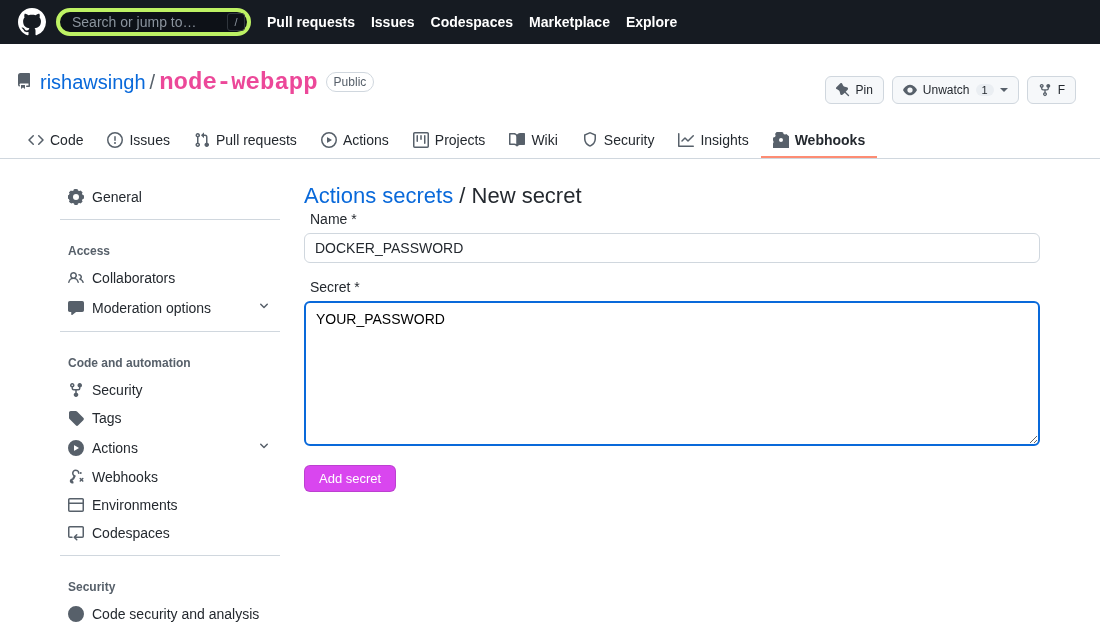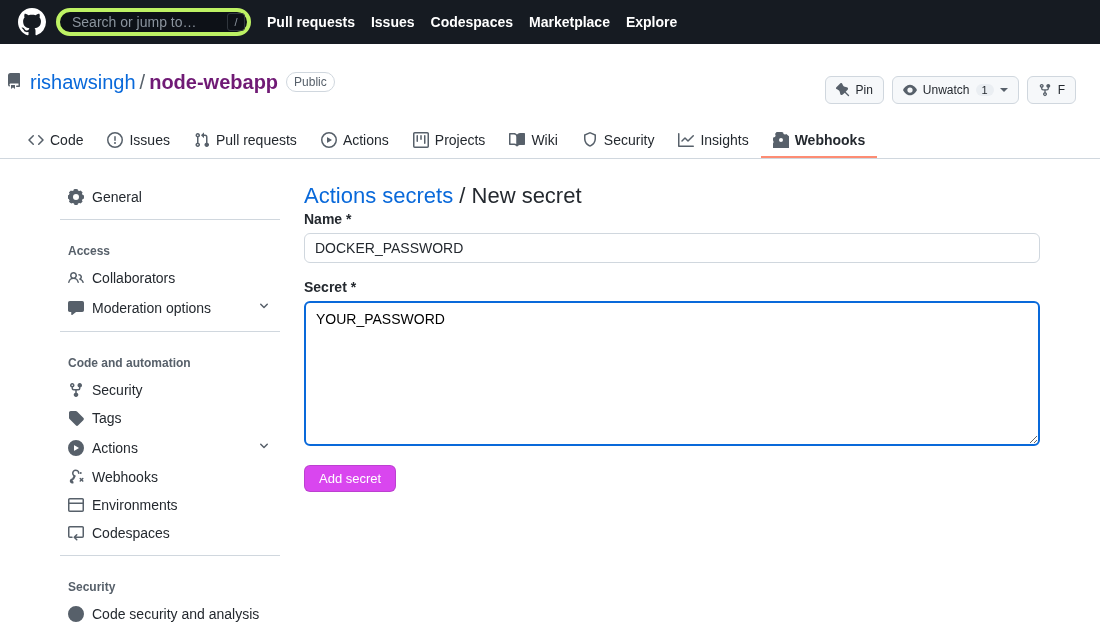--- a/index.html
+++ b/index.html
@@ -7,46 +7,46 @@
 a{text-decoration:none;}
 .topbar{background:#161b22;height:44px;display:flex;align-items:center;padding:0 16px;color:#fff;}
 .logo{width:32px;height:32px;display:flex;align-items:center;justify-content:center;}
 .logo svg{fill:#fff;}
 .search-wrap{margin-left:8px;position:relative;}
 .search-input{width:195px;height:28px;background:#0d1117;border:4px solid #bef264;border-radius:14px;padding:0 12px;color:#c9d1d9;font-size:14px;}
 .search-input::placeholder{color:#8b949e;}
 .search-slash{position:absolute;right:6px;top:5px;width:18px;height:18px;border:1px solid #30363d;border-radius:3px;display:flex;align-items:center;justify-content:center;font-size:11px;color:#8b949e;}
 .topnav{display:flex;gap:16px;margin-left:16px;}
 .topnav a{color:#fff;font-weight:600;font-size:14px;}
-.repohead{padding:16px 24px 0 6px;}
+.repohead{padding:16px 24px 0 16px;}
 .repohead-row{display:flex;align-items:center;}
 .repo-icon{margin-right:8px;color:#57606a;}
 .repo-owner{color:#0969da;font-size:20px;}
 .repo-sep{color:#57606a;margin:0 4px;font-size:20px;}
-.repo-name{color:#701a75;font-size:20px;font-weight:600;}
+.repo-name{color:#ec4899;font-size:24px;font-weight:600;font-family:Liberation Mono, monospace;}
 .repo-vis{margin-left:8px;border:1px solid #d0d7de;border-radius:2em;padding:0 7px;font-size:12px;color:#57606a;line-height:18px;}
 .repo-actions{margin-left:auto;display:flex;gap:8px;margin-top:16px;}
 .btn{height:28px;border:1px solid #d0d7de;border-radius:6px;background:#f6f8fa;padding:0 10px;display:flex;align-items:center;gap:6px;font-size:12px;color:#24292f;cursor:pointer;}
 .btn svg{fill:#57606a;}
 .count-badge{background:#eaeef2;border-radius:2em;padding:0 6px;font-size:11px;color:#24292f;min-width:16px;text-align:center;}
 .tabs{display:flex;border-bottom:1px solid #d0d7de;padding:0 16px;margin-top:20px;}
 .tab{display:flex;align-items:center;gap:6px;padding:8px 12px;font-size:14px;color:#24292f;border-bottom:2px solid transparent;cursor:pointer;}
 .tab svg{fill:#57606a;}
 .tab.selected{border-bottom-color:#fd8c73;font-weight:600;}
 .container{display:flex;max-width:1012px;margin:24px auto 0 auto;gap:24px;padding:0 16px;}
 .sidebar{width:220px;flex-shrink:0;}
 .side-item{display:flex;align-items:center;gap:8px;padding:6px 8px;border-radius:6px;color:#24292f;font-size:14px;cursor:pointer;}
 .side-item svg{fill:#57606a;width:16px;height:16px;}
 .side-chevron{margin-left:auto;}
 .side-group{font-size:12px;font-weight:600;color:#57606a;padding:16px 8px 6px 8px;}
 .side-divider{height:1px;background:#d0d7de;margin:8px 0;}
 .main{flex:1;}
 .page-title{font-size:22px;font-weight:400;margin-bottom:2px;}
 .page-title a{color:#0969da;}
-.form-label{font-size:14px;font-weight:700;margin-bottom:6px;display:block;}
+.form-label{font-size:14px;font-weight:400;margin-bottom:6px;display:block;margin-left:6px;}
 .form-input{width:100%;border:1px solid #d0d7de;border-radius:6px;padding:6px 10px;font-size:14px;color:#24292f;font-family:inherit;}
 .form-textarea{width:100%;border:2px solid #0969da;border-radius:6px;padding:8px 10px;font-size:14px;font-family:inherit;resize:vertical;min-height:145px;outline:none;}
 .form-group{margin-bottom:16px;}
 .btn-primary{background:#d946ef;color:#fff;border:1px solid rgba(27,31,36,.15);border-radius:6px;padding:5px 14px;font-size:13px;font-weight:500;cursor:pointer;}
 .caret{width:0;height:0;border-left:4px solid transparent;border-right:4px solid transparent;border-top:4px solid #57606a;display:inline-block;}
 </style>
 </head>
 <body>
 
 <div class="topbar">

